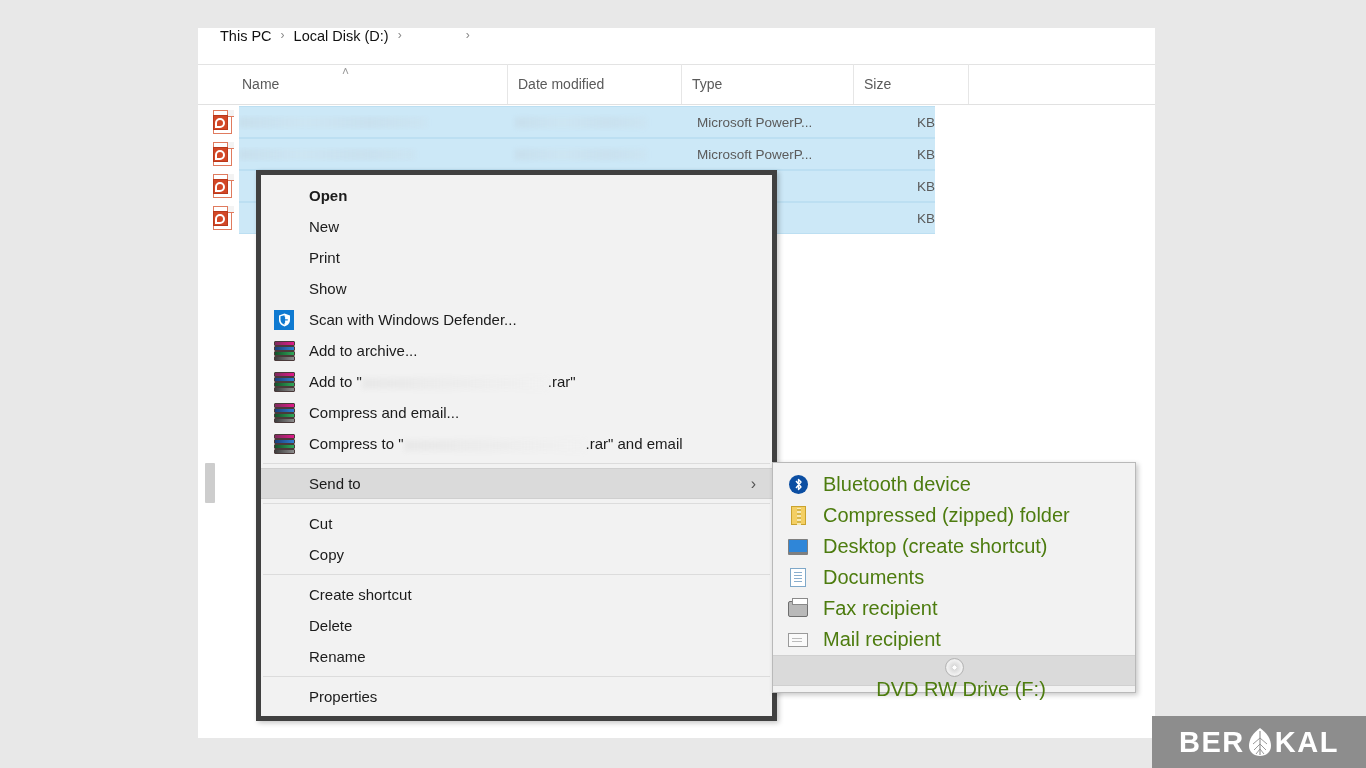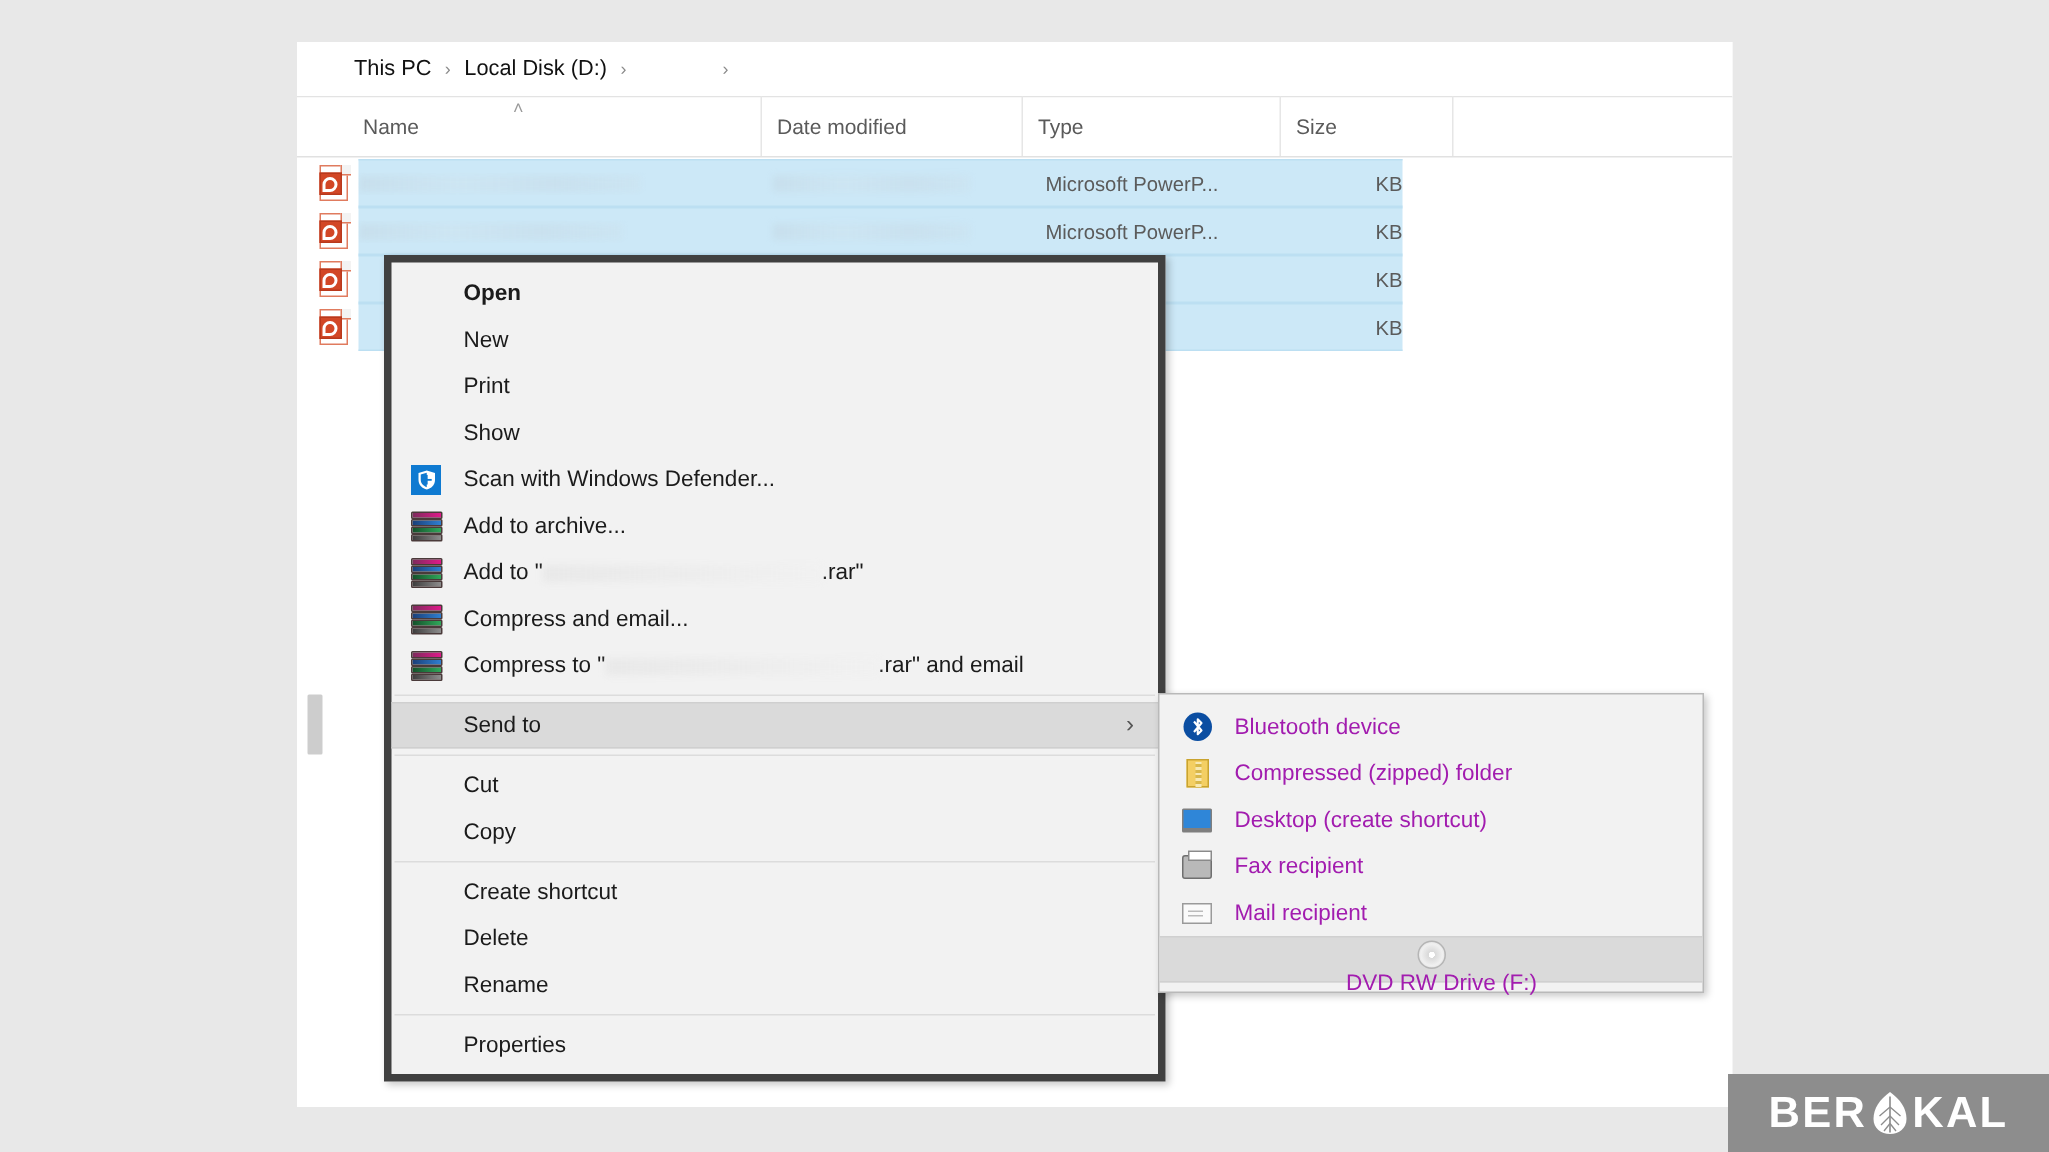--- a/index.html
+++ b/index.html
@@ -32,22 +32,22 @@
 
   
   .addressbar {
     position: absolute;
     left: 0; top: 0;
     width: 957px;
     height: 37px;
     background: #ffffff;
     border-bottom: 1px solid #e3e3e3;
     display: flex;
-    align-items: center;
-    padding-left: 38px;
+    align-items: flex-start;
+    padding-left: 22px;
     font-size: 14.5px;
     color: #1d1d1d;
   }
   .crumb {
     color: #111;
     white-space: nowrap;
   }
   .crumb-sep {
     color: #8a8a8a;
     font-size: 12px;
@@ -239,22 +239,22 @@
   
   .submenu {
     position: absolute;
     left: 772px;
     top: 462px;
     width: 364px;
     background: #f2f2f2;
     border: 1px solid #b9b9b9;
     box-shadow: 2px 2px 5px rgba(0,0,0,0.22);
     padding: 6px 0 6px 0;
-    font-size: 15px;
-    color: #a21caf;
+    font-size: 20px;
+    color: #4d7c0f;
   }
   .sub-item {
     height: 31px;
     display: flex;
     align-items: center;
     padding-left: 14px;
     white-space: nowrap;
     cursor: default;
   }
   .sub-item.highlight {
@@ -624,20 +624,26 @@
       <span>Compressed (zipped) folder</span>
     </div>
 
     <div class="sub-item">
       <span class="ico">
           <span class="ico-desktop"></span>
         </span>
       <span>Desktop (create shortcut)</span>
     </div>
 
+    <div class="sub-item">
+      <span class="ico">
+          <span class="ico-docs"></span>
+        </span>
+      <span>Documents</span>
+    </div>
 
     <div class="sub-item">
       <span class="ico">
           <span class="ico-fax"></span>
         </span>
       <span>Fax recipient</span>
     </div>
 
     <div class="sub-item">
       <span class="ico">

